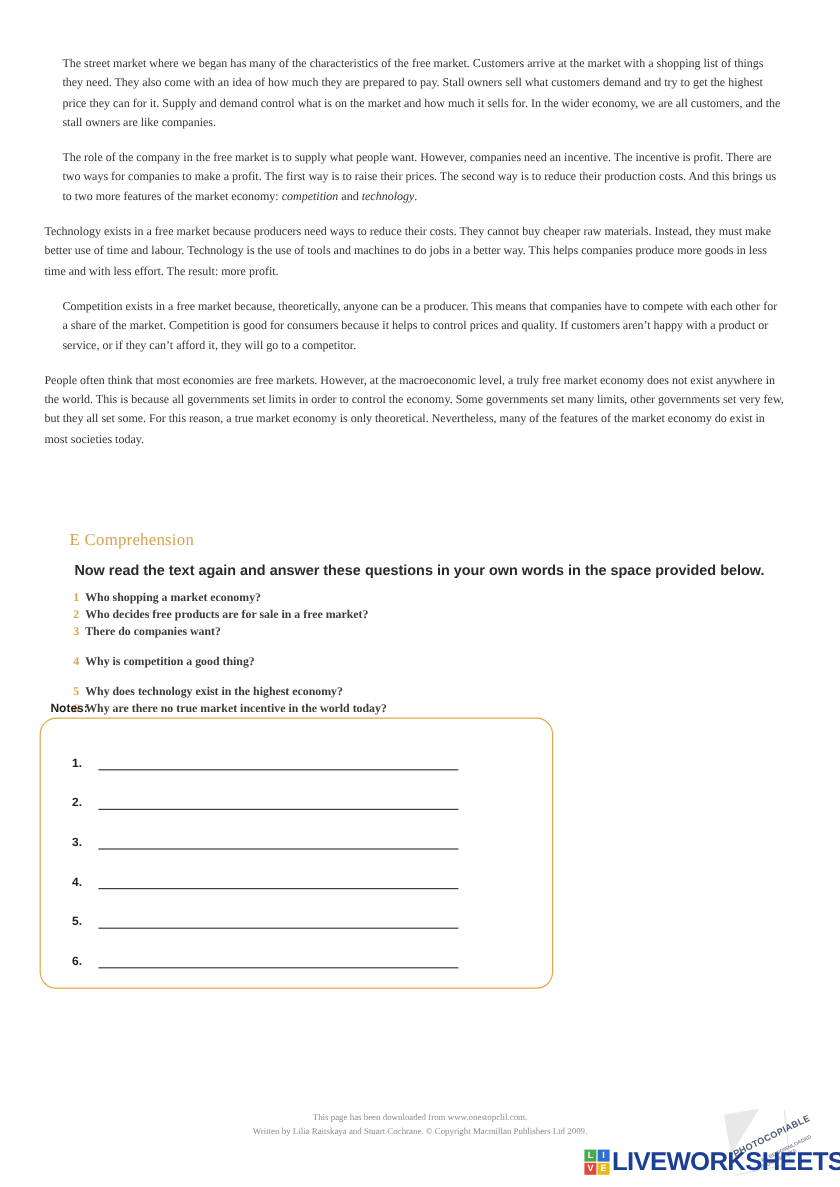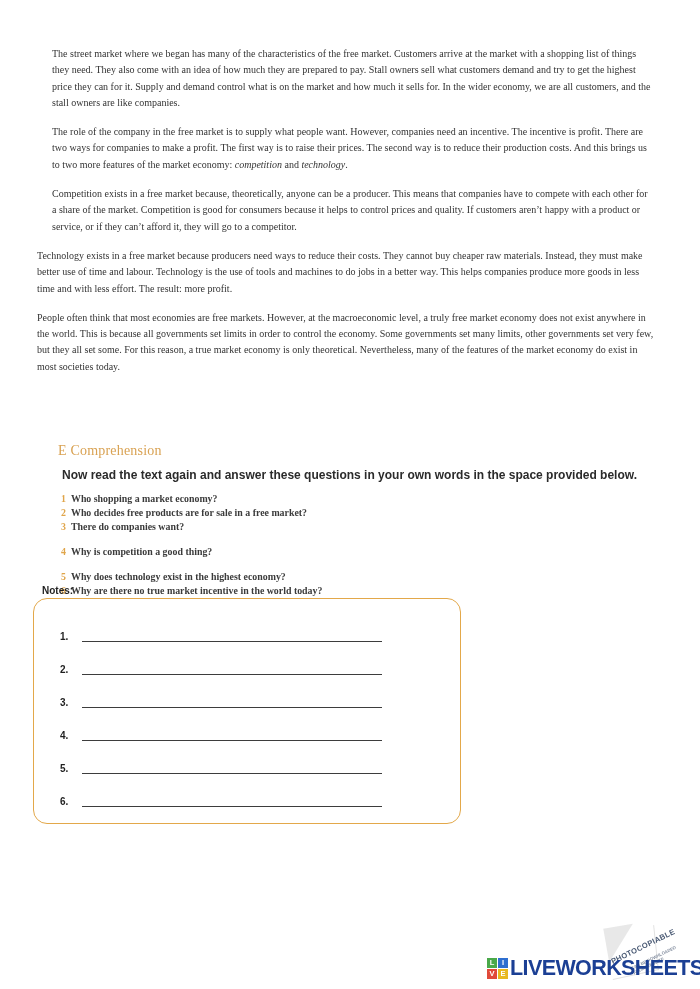--- a/index.html
+++ b/index.html
@@ -252,23 +252,23 @@
 </head>
 <body>
 
 <div class="page">
 
   <div class="passage">
     <p class="para">The street market where we began has many of the characteristics of the free market. Customers arrive at the market with a shopping list of  things they need. They also come with an idea of how much they are prepared to pay. Stall owners sell what customers demand and try to get the highest price they can for it. Supply and demand control what is on the market and how much it sells for. In the wider economy, we are all customers, and the stall owners are like companies.</p>
 
     <p class="para"><span>The role of the company in the free market is to  supply what people want. However, companies  need  an incentive.  The  incentive  is  profit.  There are two ways for companies to make a profit. The first way is to raise their prices. The second way is  to  reduce  their  production  costs.  And  this  brings us to two more features of the market economy: </span><em>competition</em><span> and </span><em>technology</em><span>.</span></p>
 
+    <p class="para wide">Technology exists in a free market because producers need ways to reduce their costs. They cannot buy cheaper raw materials. Instead, they must make better use of time and labour. Technology is the use of tools and machines to do jobs in a better way. This helps companies produce more goods in less time and with less effort. The result: more profit.</p>
+
     <p class="para">Competition exists in a free market because, theoretically, anyone can be a producer. This means that companies have to compete with each other for a share of the market. Competition is good for consumers because it helps to control prices and quality. If customers aren’t happy with a product or service, or if they can’t afford it, they will go to a competitor.</p>
-
-    <p class="para wide">Technology exists in a free market because producers need ways to reduce their costs. They cannot buy cheaper raw materials. Instead, they must make better use of time and labour. Technology is the use of tools and machines to do jobs in a better way. This helps companies produce more goods in less time and with less effort. The result: more profit.</p>
 
     <p class="para wide">People often think that most economies are free markets. However, at the macroeconomic level, a truly free market economy does not exist anywhere in the world. This is because all governments set limits in order to control the economy. Some governments set many limits, other governments set very few, but they all set some. For this reason, a true market economy is only theoretical. Nevertheless, many of the features of the market economy do exist in most societies today.</p>
   </div>
 
   <div class="section-heading" style="color: rgb(217, 162, 83);">E Comprehension</div>
   <div class="section-instruction">Now read the text again and answer these questions in your own words in the space provided below.</div>
 
   <div class="questions">
     <div class="q-row">
       <span class="q-num">1</span>
@@ -319,20 +319,24 @@
     <div class="answer-row">
       <span class="answer-num">5.</span>
       <span class="answer-rule"></span>
     </div>
     <div class="answer-row">
       <span class="answer-num">6.</span>
       <span class="answer-rule"></span>
     </div>
   </div>
 
+  <div class="footer">
+    <div>This page has been downloaded from www.onestopclil.com.</div>
+    <div>Written by Lilia Raitskaya and Stuart Cochrane. © Copyright Macmillan Publishers Ltd 2009.</div>
+  </div>
 
   <div class="stamp">
     <div class="stamp-corner"></div>
     <div class="stamp-corner2"></div>
     <div class="stamp-main">PHOTOCOPIABLE</div>
     <div class="stamp-sub">
       <div>CAN BE DOWNLOADED</div>
       <div>FROM WEBSITE</div>
     </div>
   </div>

